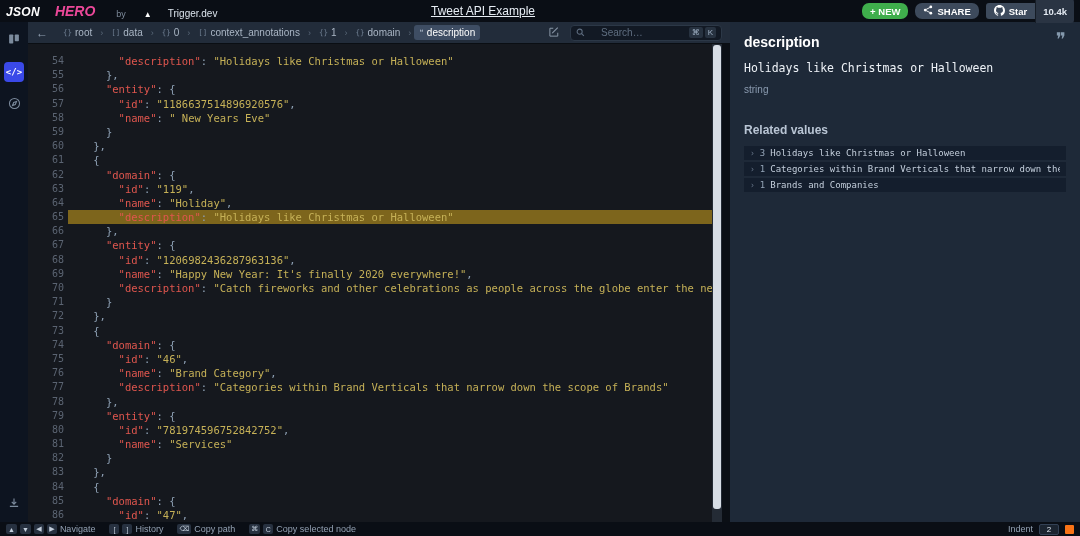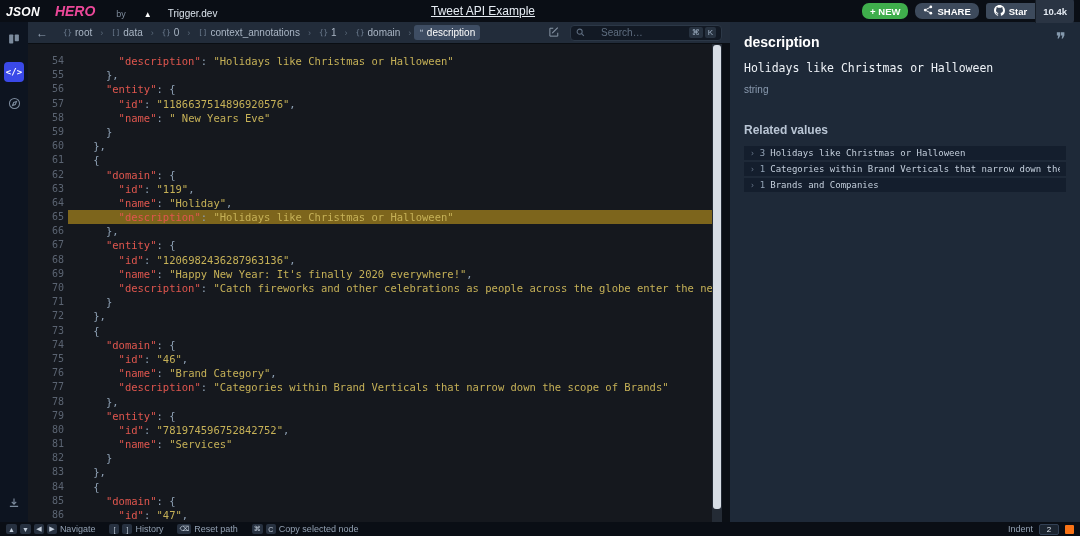--- a/index.html
+++ b/index.html
@@ -298,21 +298,21 @@
           <span class="key">▶</span>
           <span class="shortcut-label">Navigate</span>
         </span>
         <span class="shortcut">
           <span class="key">[</span>
           <span class="key">]</span>
           <span class="shortcut-label">History</span>
         </span>
         <span class="shortcut">
           <span class="key">⌫</span>
-          <span class="shortcut-label">Reset path</span>
+          <span class="shortcut-label">Copy path</span>
         </span>
         <span class="shortcut">
           <span class="key">⌘</span>
           <span class="key">C</span>
           <span class="shortcut-label">Copy selected node</span>
         </span>
       </div>
     <div class="footer-right">
       <span class="indent-label">Indent</span>
       <span class="indent-box">2</span>

